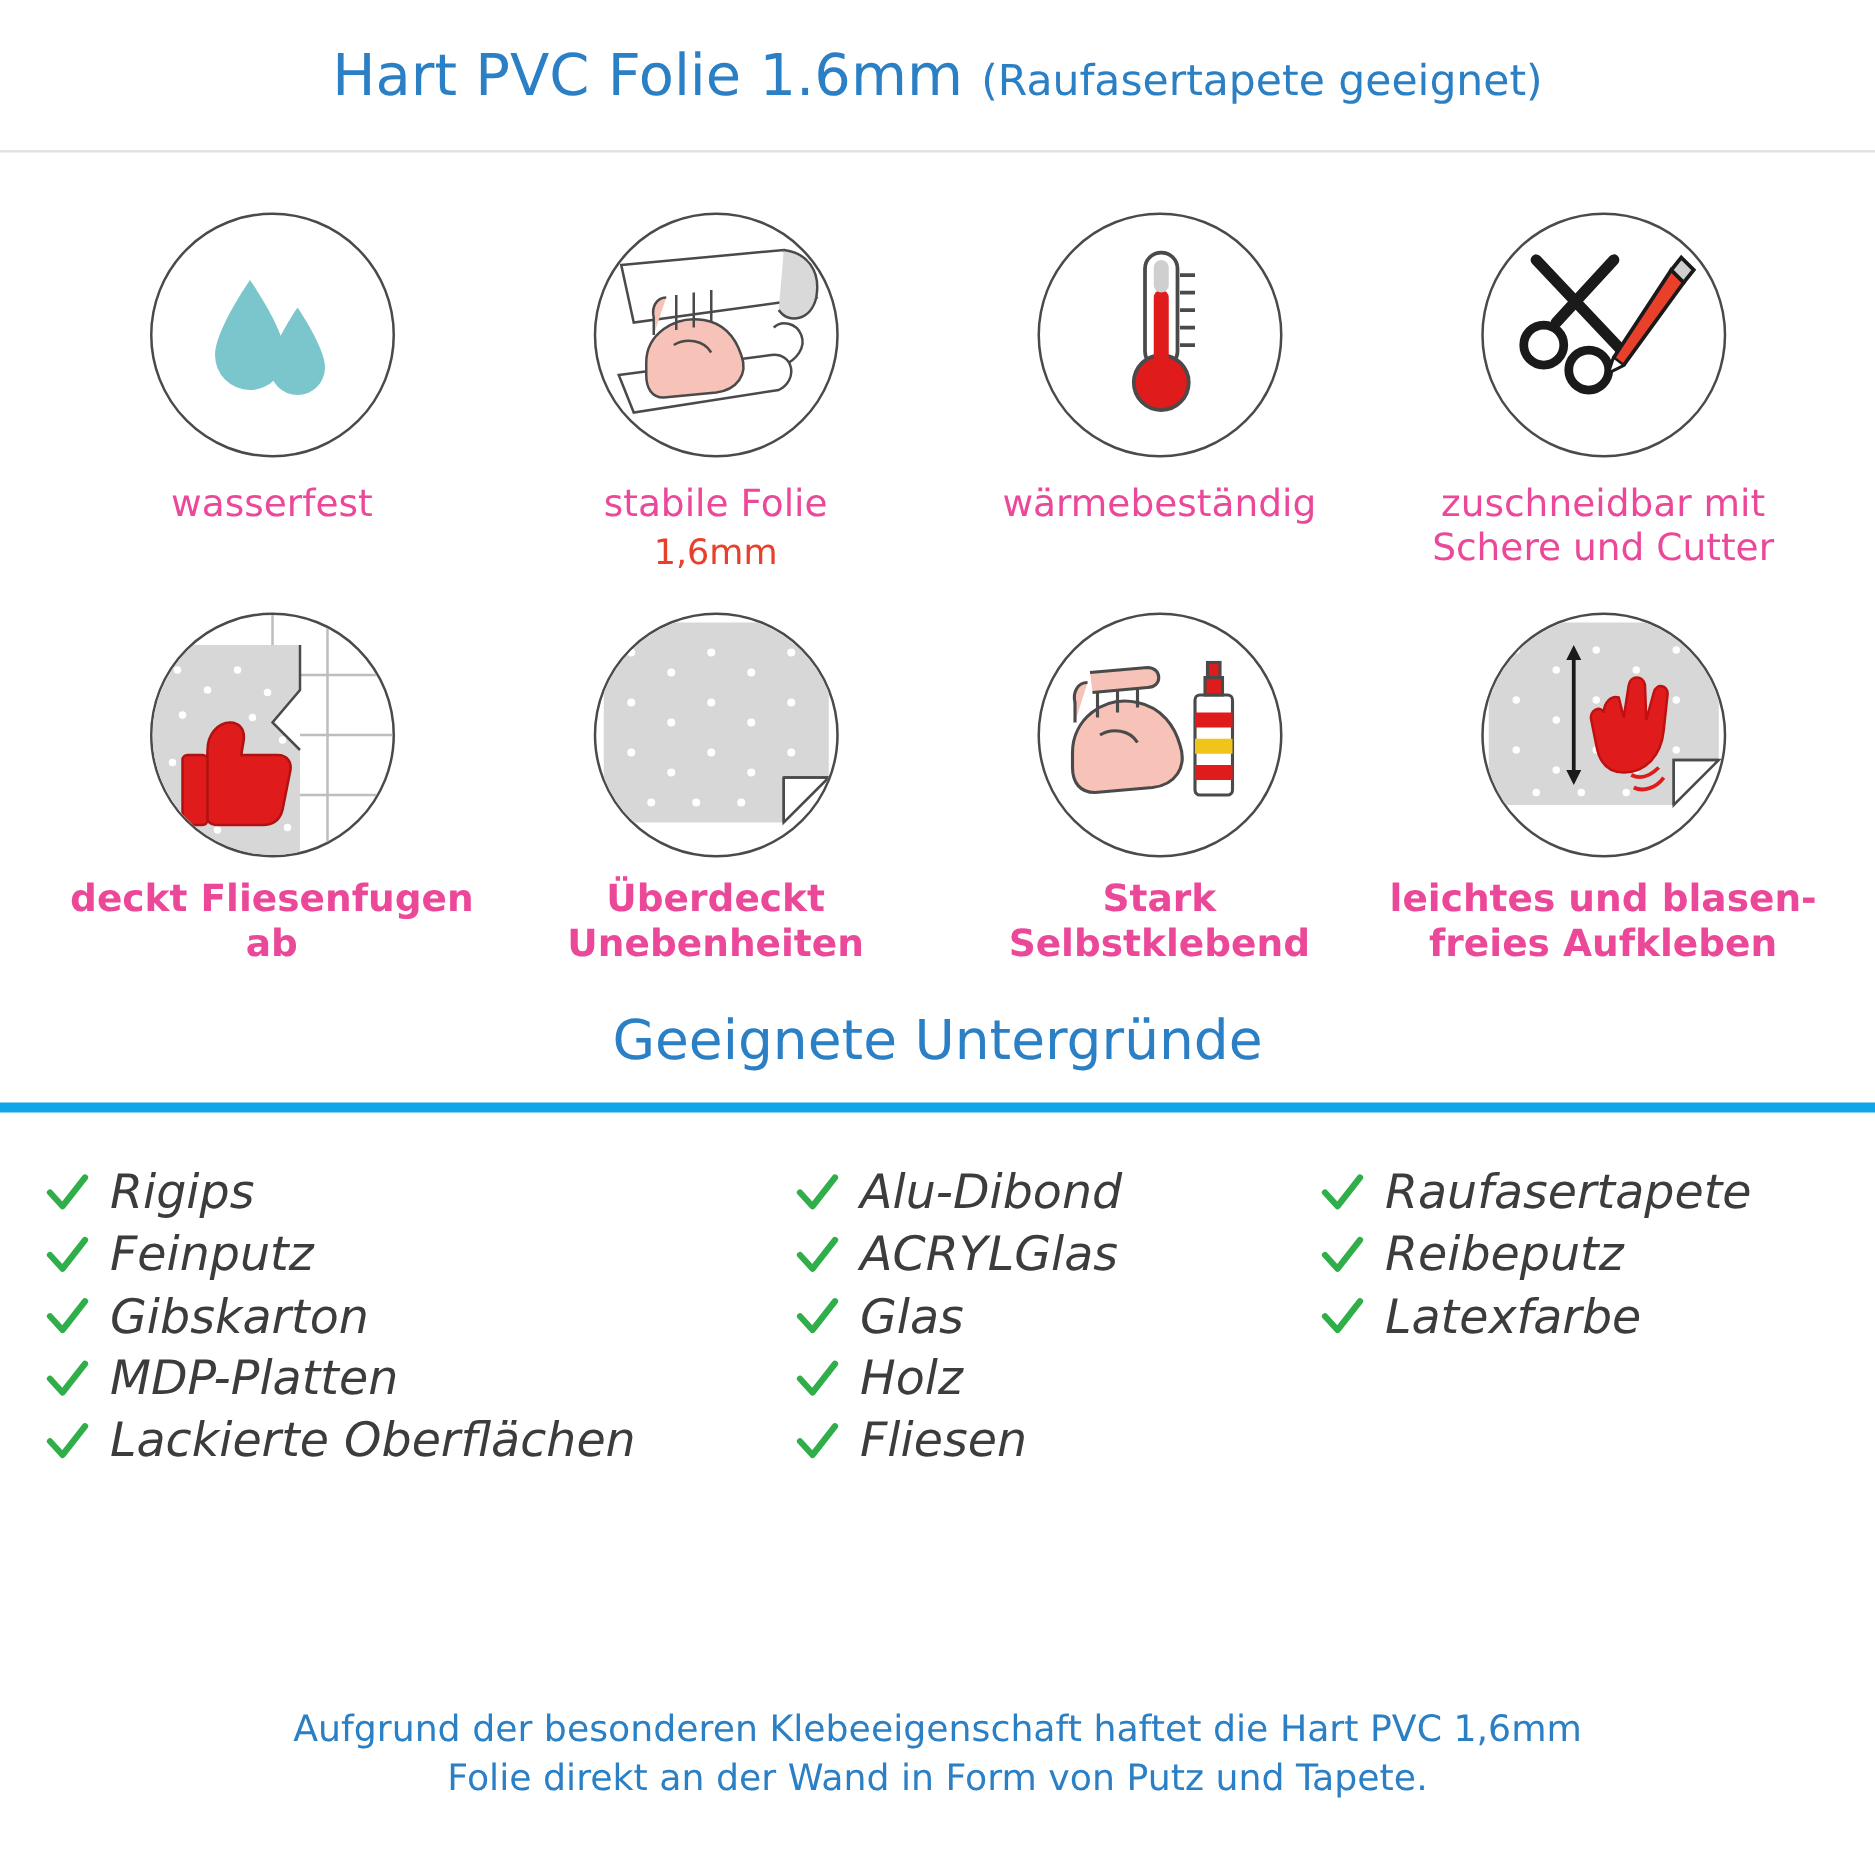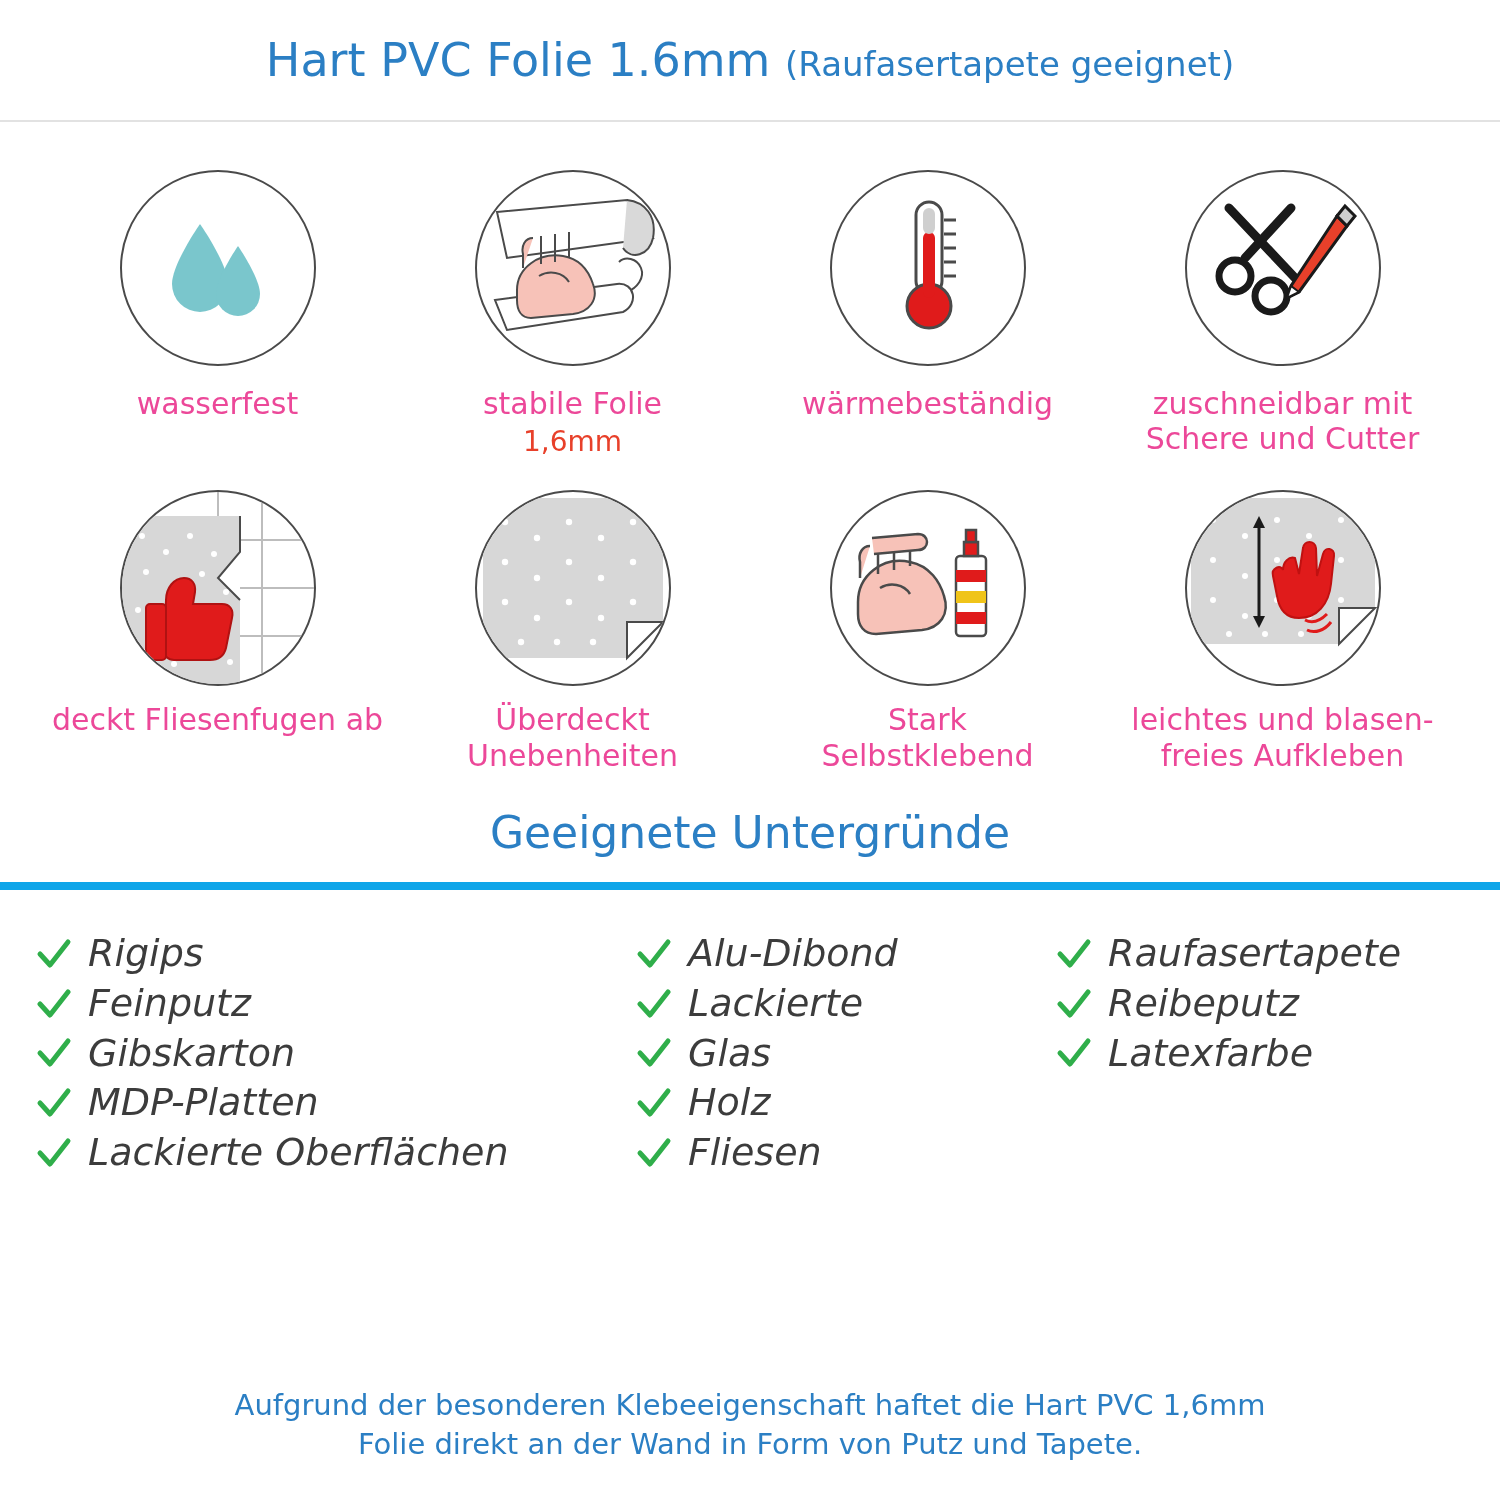--- a/index.html
+++ b/index.html
@@ -78,20 +78,21 @@
     white-space: pre-line;
   }
   .feature-sub {
     margin-top: 4px;
     text-align: center;
     font-size: 28px;
     color: #e8402a;
   }
   .row2 .feature-label {
     margin-top: 16px;
+    font-weight: bold;
   }
 
   
   .section-title-wrap {
     margin-top: 34px;
     text-align: center;
     padding-bottom: 24px;
     border-bottom: 8px solid #0ea5e9;
   }
   .section-title {
@@ -128,21 +129,21 @@
     height: 40px;
     display: inline-block;
   }
   .check-mark svg { display: block; }
 
   
   .footnote {
     position: absolute;
     left: 0;
     right: 0;
-    bottom: 36px;
+    bottom: 58px;
     text-align: center;
     color: #2b7fc4;
     font-size: 29px;
     line-height: 1.35;
     padding: 0 76px;
     box-sizing: border-box;
     white-space: pre-line;
   }
 </style>
 </head>
@@ -411,21 +412,21 @@
             </svg>
           </span>
         <span>Alu-Dibond</span>
       </div>
       <div class="check-item">
         <span class="check-mark">
             <svg viewBox="0 0 40 40" width="40" height="40">
               <path d="M6 20 L16 31 L34 8" fill="none" stroke="#2fae4a" stroke-width="5" stroke-linecap="round" stroke-linejoin="round"></path>
             </svg>
           </span>
-        <span>Lackierte</span>
+        <span>ACRYLGlas</span>
       </div>
       <div class="check-item">
         <span class="check-mark">
             <svg viewBox="0 0 40 40" width="40" height="40">
               <path d="M6 20 L16 31 L34 8" fill="none" stroke="#2fae4a" stroke-width="5" stroke-linecap="round" stroke-linejoin="round"></path>
             </svg>
           </span>
         <span>Glas</span>
       </div>
       <div class="check-item">

